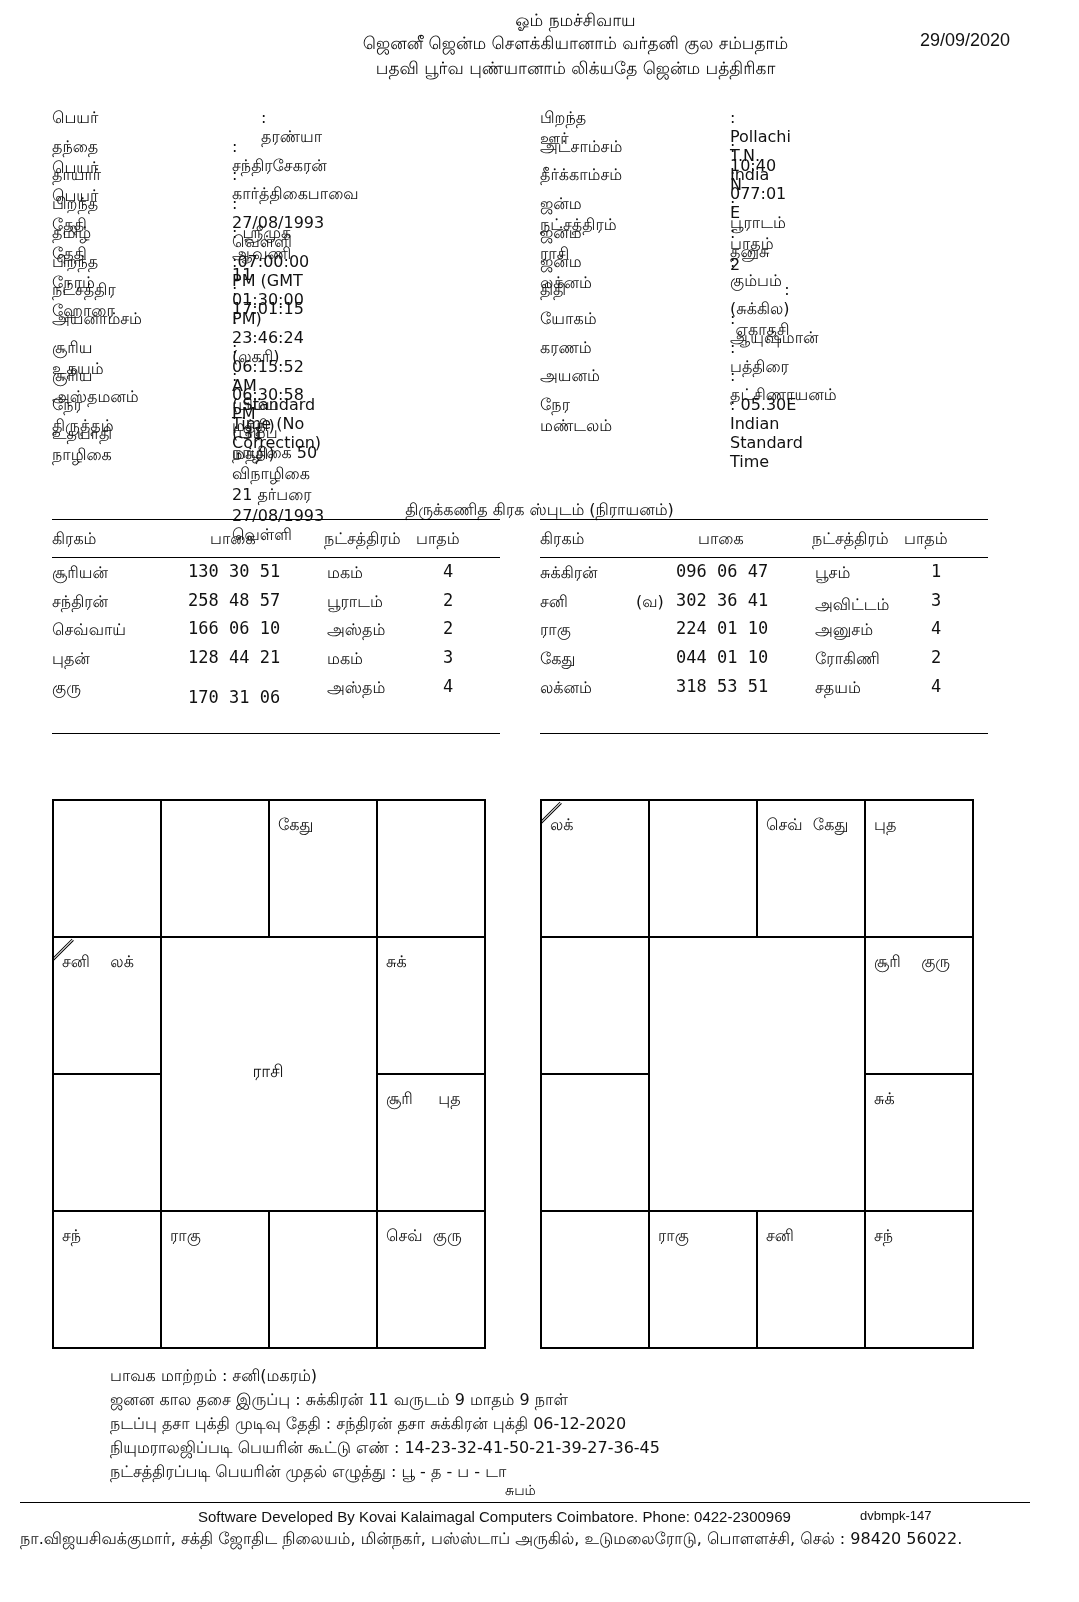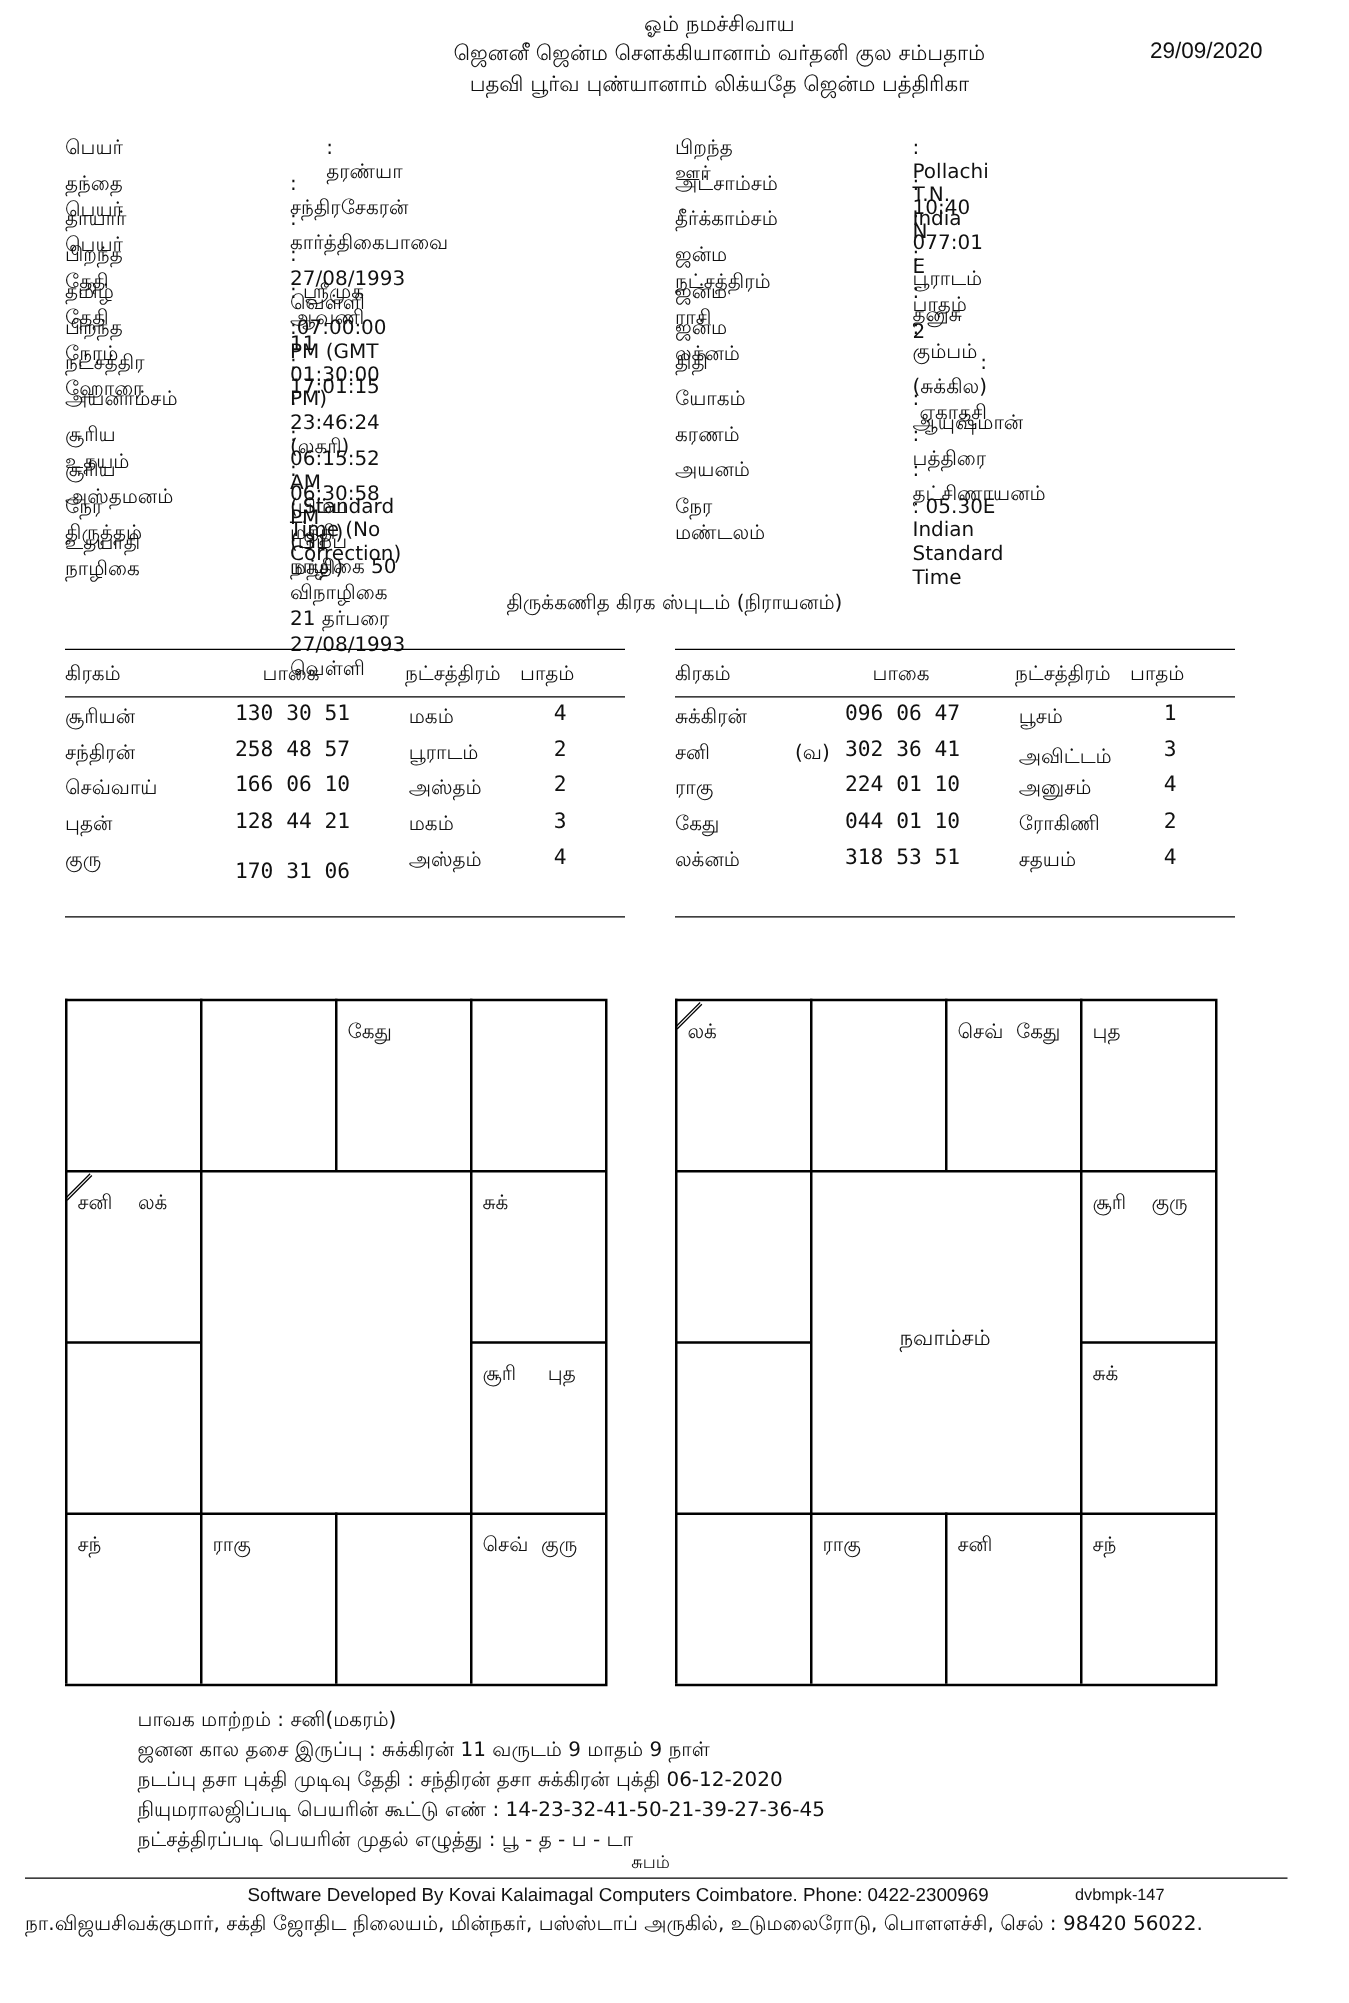--- a/index.html
+++ b/index.html
@@ -9,21 +9,21 @@
     color: #111111; font-size: 16px;
   }
   .abs { position: absolute; white-space: nowrap; }
   .hdr { left: 0; width: 1079px; text-align: center; font-size: 17px; margin-left: 36px; }
   .date { left: 920px; top: 30px; font-size: 18px; font-family: "Liberation Sans", sans-serif; }
 
   .kv-row { position: absolute; height: 29px; font-size: 16px; }
   .kv-label { position: absolute; left: 0; }
   .kv-val { position: absolute; }
 
-  .sec-title { top: 472px; left: 0; width: 1079px; text-align: center; font-size: 16px; }
+  .sec-title { top: 500px; left: 0; width: 1079px; text-align: center; font-size: 16px; }
 
   .ptable { position: absolute; top: 537px; width: 448px; }
   .ptable .rule { position: absolute; left: 0; width: 448px; height: 1px; background: #000; }
   .ptable .cell { position: absolute; font-size: 16px; }
   .ptable .num { font-family: "DejaVu Sans Mono", monospace; font-size: 17px; }
 
   .chart { position: absolute; top: 826px; width: 448px; height: 570px; box-sizing: border-box; }
   .chart .ln { position: absolute; background: #000; }
   .chart .pl { position: absolute; font-size: 16px; }
   .chart .title { position: absolute; font-size: 17px; }
@@ -222,20 +222,21 @@
     <div class="pl" style="left:334px;top:16px;white-space:pre;"></div>
     <div class="pl" style="left:10px;top:153px;white-space:pre;">சனி    லக்</div>
     <div class="pl" style="left:334px;top:153px;white-space:pre;">சுக்</div>
     <div class="pl" style="left:10px;top:290px;white-space:pre;"></div>
     <div class="pl" style="left:334px;top:290px;white-space:pre;">சூரி     புத</div>
     <div class="pl" style="left:10px;top:427px;white-space:pre;">சந்</div>
     <div class="pl" style="left:118px;top:427px;white-space:pre;">ராகு</div>
     <div class="pl" style="left:226px;top:427px;white-space:pre;"></div>
     <div class="pl" style="left:334px;top:427px;white-space:pre;">செவ்  குரு</div>
     <div class="diag" style="left:1px;top:159px;"></div>
+    <div class="title" style="left:0;width:432px;text-align:center;top:262px;">ராசி</div>
   </div>
 <div class="chart" id="navamsa-chart" style="left: 540px; width: 432px; height: 548px; top: 799px;">
     <div class="ln" style="left:0px;top:0px;width:432px;height:1.5px;"></div>
     <div class="ln" style="left:0px;top:548px;width:432px;height:1.5px;"></div>
     <div class="ln" style="left:0px;top:0px;width:1.5px;height:548px;"></div>
     <div class="ln" style="left:432px;top:0px;width:1.5px;height:549.5px;"></div>
     <div class="ln" style="left:0px;top:137px;width:432px;height:1.5px;"></div>
     <div class="ln" style="left:0px;top:411px;width:432px;height:1.5px;"></div>
     <div class="ln" style="left:108px;top:0px;width:1.5px;height:548px;"></div>
     <div class="ln" style="left:324px;top:0px;width:1.5px;height:548px;"></div>
@@ -249,21 +250,20 @@
     <div class="pl" style="left:334px;top:16px;white-space:pre;">புத</div>
     <div class="pl" style="left:10px;top:153px;white-space:pre;"></div>
     <div class="pl" style="left:334px;top:153px;white-space:pre;">சூரி    குரு</div>
     <div class="pl" style="left:10px;top:290px;white-space:pre;"></div>
     <div class="pl" style="left:334px;top:290px;white-space:pre;">சுக்</div>
     <div class="pl" style="left:10px;top:427px;white-space:pre;"></div>
     <div class="pl" style="left:118px;top:427px;white-space:pre;">ராகு</div>
     <div class="pl" style="left:226px;top:427px;white-space:pre;">சனி</div>
     <div class="pl" style="left:334px;top:427px;white-space:pre;">சந்</div>
     <div class="diag" style="left:1px;top:22px;"></div>
-    <div class="title" style="left:0;width:432px;text-align:center;top:262px;">நவாம்சம்</div>
   </div>
 
 <div class="foot-line" style="left:110px;top:1366px">பாவக மாற்றம் : சனி(மகரம்)</div>
 <div class="foot-line" style="left:110px;top:1390px">ஜனன கால தசை இருப்பு : சுக்கிரன்  11  வருடம்  9  மாதம்  9  நாள்</div>
 <div class="foot-line" style="left:110px;top:1414px">நடப்பு தசா புக்தி முடிவு தேதி : சந்திரன் தசா   சுக்கிரன் புக்தி 06-12-2020</div>
 <div class="foot-line" style="left:110px;top:1438px">நியுமராலஜிப்படி பெயரின் கூட்டு எண்   : 14-23-32-41-50-21-39-27-36-45</div>
 <div class="foot-line" style="left:110px;top:1462px">நட்சத்திரப்படி பெயரின் முதல் எழுத்து : பூ - த - ப - டா</div>
 <div class="foot-line" style="left:505px;top:1482px;font-size:14px">சுபம்</div>
 
 <div class="bottom-rule" style="top:1502px"></div>

